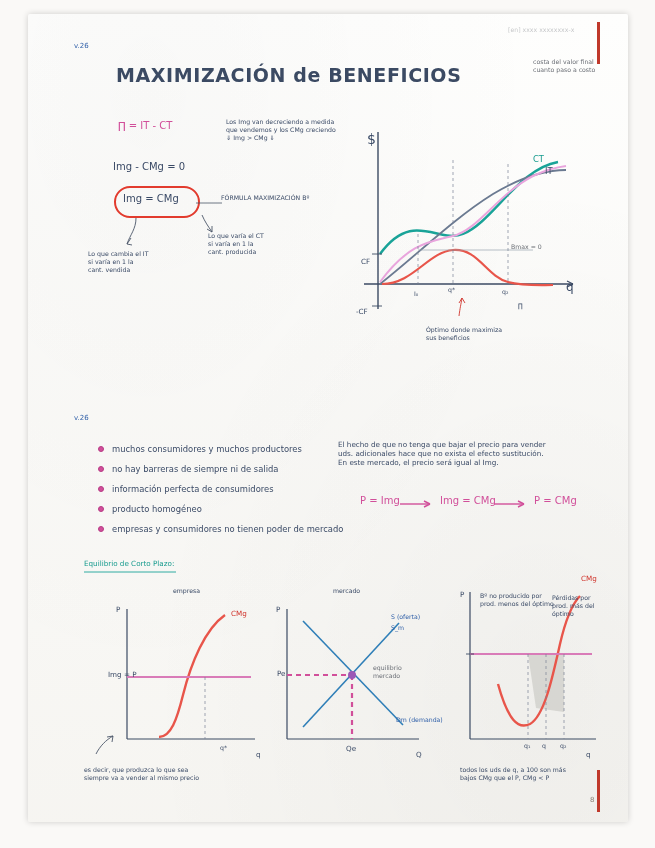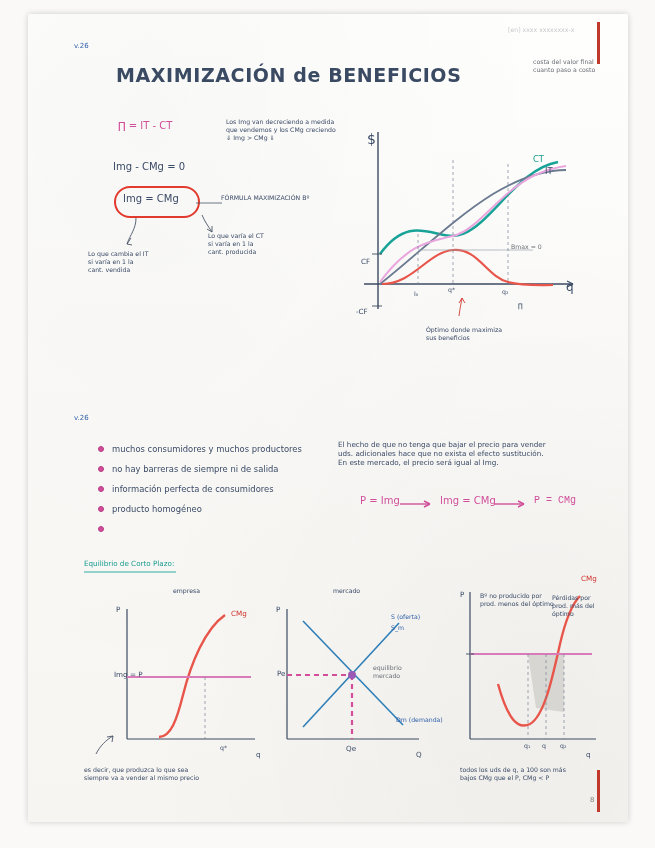--- a/index.html
+++ b/index.html
@@ -169,36 +169,37 @@
     <div class="bullet" style="left:70px;top:452px;"></div>
     <div class="ink hand sm c-dark" style="left:84px;top:450px;">no hay barreras de siempre ni de salida</div>
 
     <div class="bullet" style="left:70px;top:472px;"></div>
     <div class="ink hand sm c-dark" style="left:84px;top:470px;">información perfecta de consumidores</div>
 
     <div class="bullet" style="left:70px;top:492px;"></div>
     <div class="ink hand sm c-dark" style="left:84px;top:490px;">producto homogéneo</div>
 
     <div class="bullet" style="left:70px;top:512px;"></div>
+    <div class="ink hand sm c-dark" style="left:84px;top:510px;">empresas y consumidores no tienen poder de mercado</div>
 
     <div class="ink hand xs c-dark" style="left:310px;top:426px;">El hecho de que no tenga que bajar el precio para vender
 uds. adicionales hace que no exista el efecto sustitución.
 En este mercado, el precio será igual al Img.</div>
 
     <div class="ink hand md c-pink" style="left:332px;top:480px;">P = Img</div>
     <svg style="left:372px;top:485px;width:36px;height:10px;">
       <line x1="0" y1="5" x2="30" y2="5" stroke="#d14f9a" stroke-width="1.4"></line>
       <path d="M30 5 l -6 -3 M30 5 l -6 3" stroke="#d14f9a" stroke-width="1.4" fill="none"></path>
     </svg>
     <div class="ink hand md c-pink" style="left:412px;top:480px;">Img = CMg</div>
     <svg style="left:466px;top:485px;width:36px;height:10px;">
       <line x1="0" y1="5" x2="30" y2="5" stroke="#d14f9a" stroke-width="1.4"></line>
       <path d="M30 5 l -6 -3 M30 5 l -6 3" stroke="#d14f9a" stroke-width="1.4" fill="none"></path>
     </svg>
-    <div class="ink hand md c-pink" style="left:506px;top:480px;font-family:Liberation Mono, monospace;">P = CMg</div>
+    <div class="ink hand md c-pink" style="left:506px;top:480px;">P = CMg</div>
 
     <div class="ink hand xs c-teal" style="left:56px;top:545px;">Equilibrio de Corto Plazo:</div>
     <svg style="left:56px;top:556px;width:96px;height:4px;">
       <line x1="0" y1="2" x2="92" y2="2" stroke="#19a398" stroke-width="0.9"></line>
     </svg>
 
     <div class="ink hand tiny c-dark" style="left:145px;top:573px;">empresa</div>
     <div class="ink hand xs c-dark" style="left:88px;top:591px;">P</div>
     <div class="ink hand xs c-dark" style="left:228px;top:736px;">q</div>
 
@@ -206,21 +207,21 @@
       <line x1="14" y1="10" x2="14" y2="140" stroke="#3b4a63" stroke-width="1.2"></line>
       <line x1="14" y1="140" x2="142" y2="140" stroke="#3b4a63" stroke-width="1.2"></line>
 
       <path d="M46 138 C 58 138, 64 120, 70 96 C 78 64, 92 30, 112 16" stroke="#e8554a" fill="none" stroke-width="2.4"></path>
 
       <line x1="14" y1="78" x2="138" y2="78" stroke="#d97bb8" stroke-width="2.2"></line>
 
       <line x1="92" y1="78" x2="92" y2="140" stroke="#7a8395" stroke-width="0.7" stroke-dasharray="3,3"></line>
     </svg>
     <div class="ink hand xs c-red" style="left:203px;top:595px;">CMg</div>
-    <div class="ink hand xs c-dark" style="left:80px;top:656px;margin-left:6px;">Img = P</div>
+    <div class="ink hand xs c-dark" style="left:80px;top:656px;">Img = P</div>
     <div class="ink hand tiny c-dark" style="left:192px;top:730px;">q*</div>
     <svg style="left:66px;top:720px;width:22px;height:22px;">
       <path d="M2 20 C 6 12, 12 6, 19 2" stroke="#4a5568" fill="none" stroke-width="0.9"></path>
       <path d="M19 2 l -6 1 M19 2 l -1 6" stroke="#4a5568" fill="none" stroke-width="0.9"></path>
     </svg>
     <div class="ink hand tiny c-dark" style="left:56px;top:752px;">es decir, que produzca lo que sea
 siempre va a vender al mismo precio</div>
 
     <div class="ink hand tiny c-dark" style="left:305px;top:573px;">mercado</div>
     <div class="ink hand xs c-dark" style="left:248px;top:591px;">P</div>

